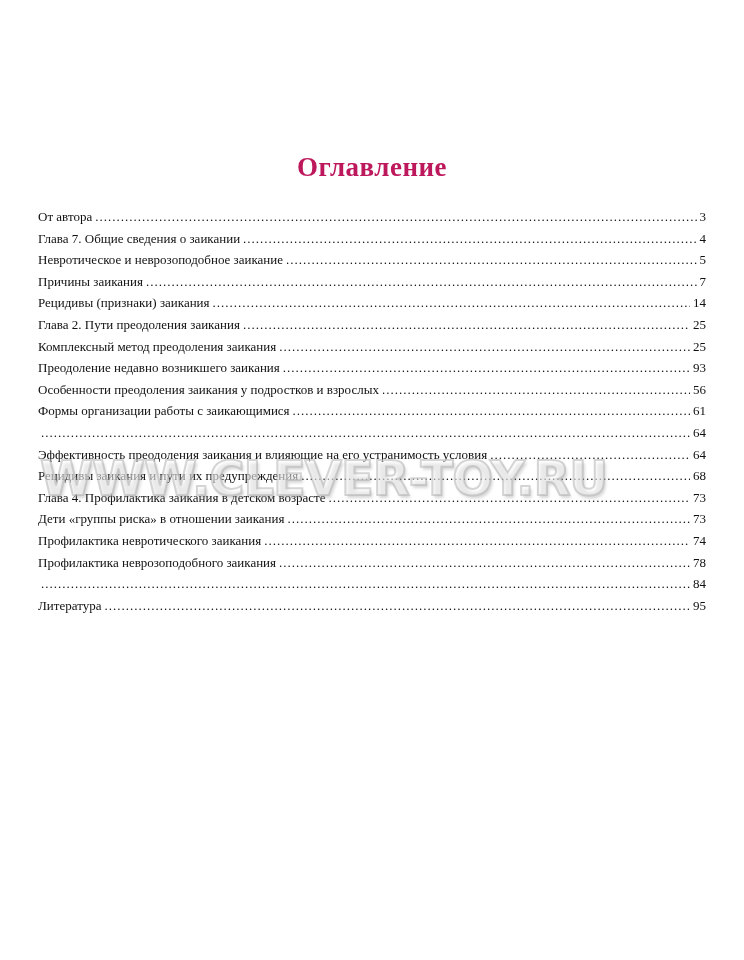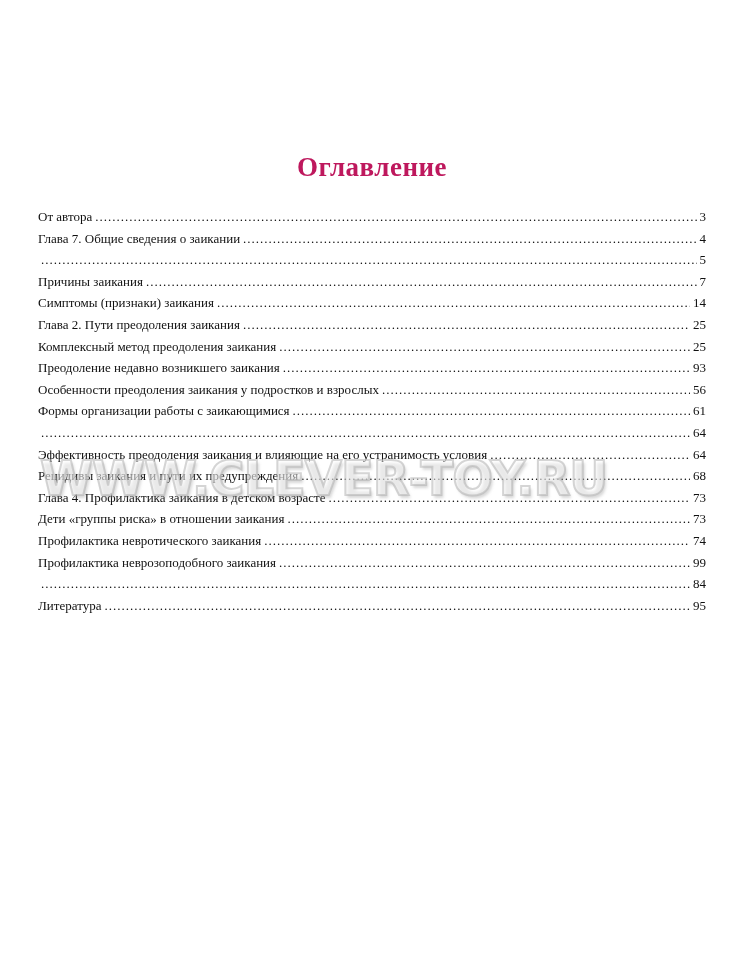--- a/index.html
+++ b/index.html
@@ -76,30 +76,31 @@
         <span class="toc-label">От автора</span>
         <span class="toc-leader">............................................................................................................................................................................................................................</span>
         <span class="toc-page">3</span>
       </div>
       <div class="toc-row">
         <span class="toc-label">Глава 7. Общие сведения о заикании</span>
         <span class="toc-leader">............................................................................................................................................................................................................................</span>
         <span class="toc-page">4</span>
       </div>
       <div class="toc-row">
+        <span class="toc-label">Невротическое и неврозоподобное заикание</span>
         <span class="toc-leader">............................................................................................................................................................................................................................</span>
         <span class="toc-page">5</span>
       </div>
       <div class="toc-row">
         <span class="toc-label">Причины заикания</span>
         <span class="toc-leader">............................................................................................................................................................................................................................</span>
         <span class="toc-page">7</span>
       </div>
       <div class="toc-row">
-        <span class="toc-label">Симптомы (признаки) заикания</span>
+        <span class="toc-label">Рецидивы (признаки) заикания</span>
         <span class="toc-leader">............................................................................................................................................................................................................................</span>
         <span class="toc-page">14</span>
       </div>
       <div class="toc-row">
         <span class="toc-label">Глава 2. Пути преодоления заикания</span>
         <span class="toc-leader">............................................................................................................................................................................................................................</span>
         <span class="toc-page">25</span>
       </div>
       <div class="toc-row">
         <span class="toc-label">Комплексный метод преодоления заикания</span>
@@ -146,21 +147,21 @@
         <span class="toc-page">73</span>
       </div>
       <div class="toc-row">
         <span class="toc-label">Профилактика невротического заикания</span>
         <span class="toc-leader">............................................................................................................................................................................................................................</span>
         <span class="toc-page">74</span>
       </div>
       <div class="toc-row">
         <span class="toc-label">Профилактика неврозоподобного заикания</span>
         <span class="toc-leader">............................................................................................................................................................................................................................</span>
-        <span class="toc-page">99</span>
+        <span class="toc-page">78</span>
       </div>
       <div class="toc-row">
         <span class="toc-leader">............................................................................................................................................................................................................................</span>
         <span class="toc-page">84</span>
       </div>
       <div class="toc-row">
         <span class="toc-label">Литература</span>
         <span class="toc-leader">............................................................................................................................................................................................................................</span>
         <span class="toc-page">95</span>
       </div>

